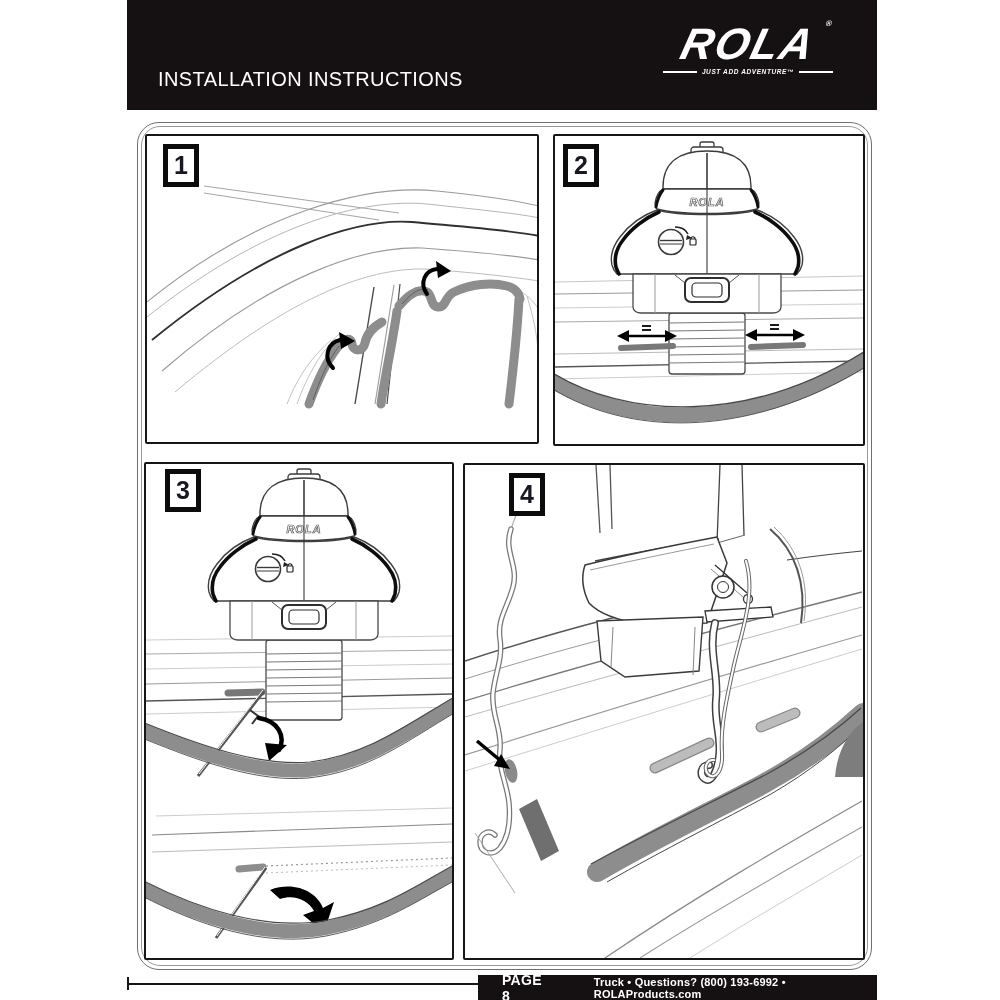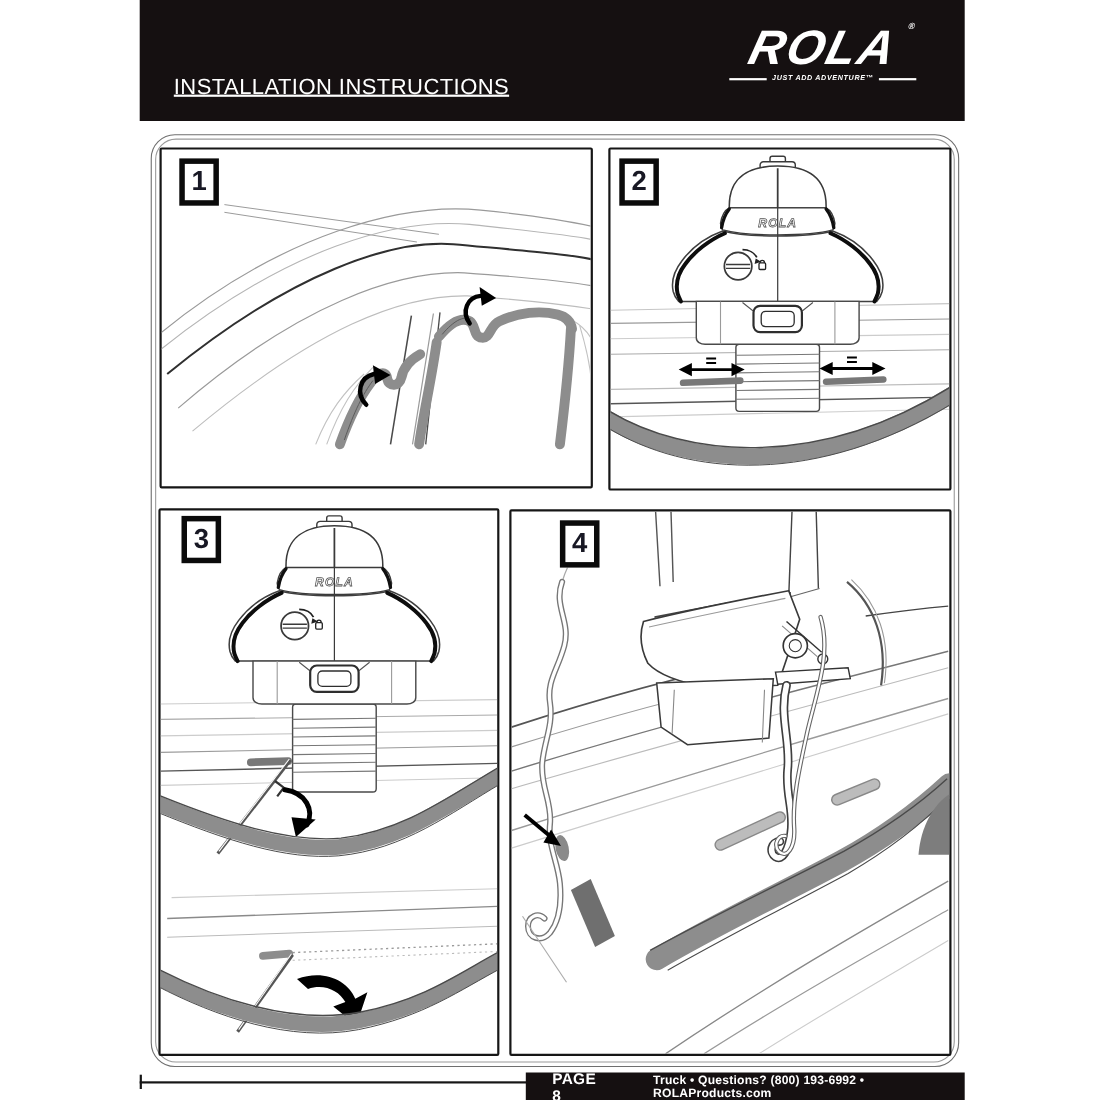--- a/index.html
+++ b/index.html
@@ -1,21 +1,21 @@
 <!DOCTYPE html>
 <html><head>
 <meta charset="utf-8">
 <style>
   html,body{margin:0;padding:0;background:#ffffff;}
   .screen{position:relative;width:1000px;height:1000px;background:#ffffff;overflow:hidden;
           font-family:"Liberation Sans",sans-serif;}
   
   .header{position:absolute;left:127px;top:0;width:750px;height:110px;background:#151011;}
   .title{position:absolute;left:31px;bottom:19px;color:#ffffff;font-size:20px;
-         font-weight:400;letter-spacing:0.4px;white-space:nowrap;text-decoration:underline;}
+         font-weight:400;letter-spacing:0.4px;white-space:nowrap;}
   .brand{position:absolute;right:44px;top:25px;width:170px;color:#ffffff;text-align:center;}
   .brand-word{display:inline-block;font-size:44px;line-height:0.85;font-weight:bold;
               font-style:italic;letter-spacing:2px;transform:skewX(-14deg);position:relative;}
   .brand-reg{position:absolute;top:-4px;right:-12px;font-size:8px;font-style:normal;letter-spacing:0;}
   .tagline-row{display:flex;align-items:center;gap:5px;margin-top:5px;}
   .tagline-line{flex:1;height:2px;background:#ffffff;}
   .tagline{font-size:6.5px;font-weight:bold;font-style:italic;letter-spacing:0.6px;white-space:nowrap;}
   
   .content{position:absolute;left:137px;top:122px;width:733px;height:846px;
            border:1px solid #6f6f6f;border-radius:22px;}

